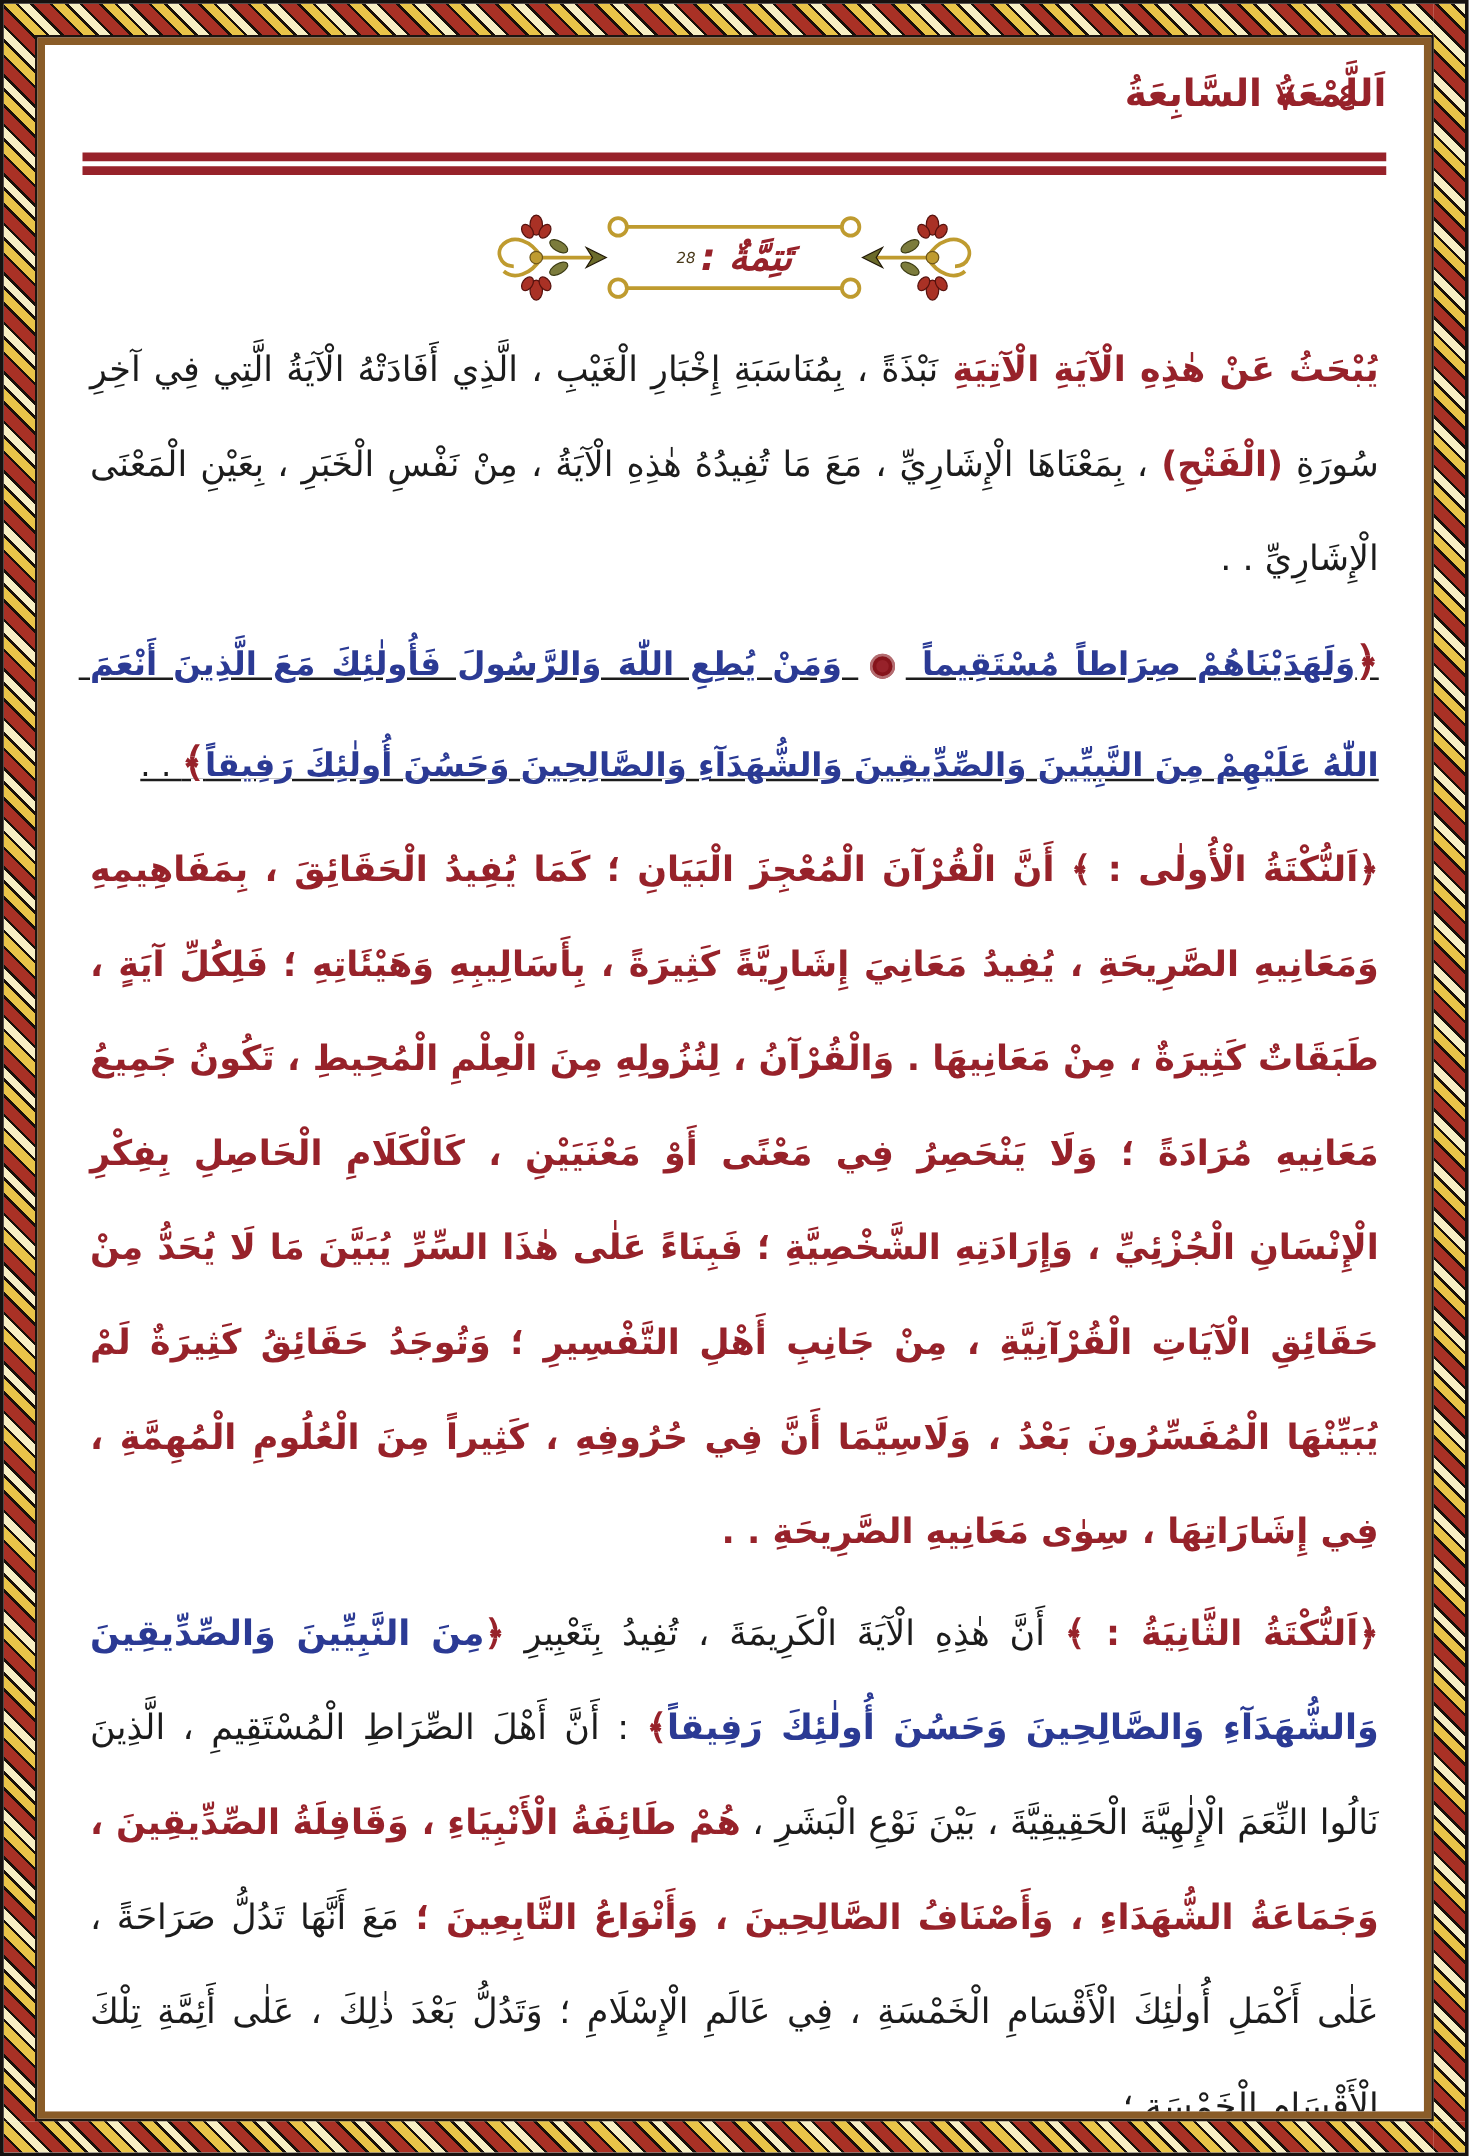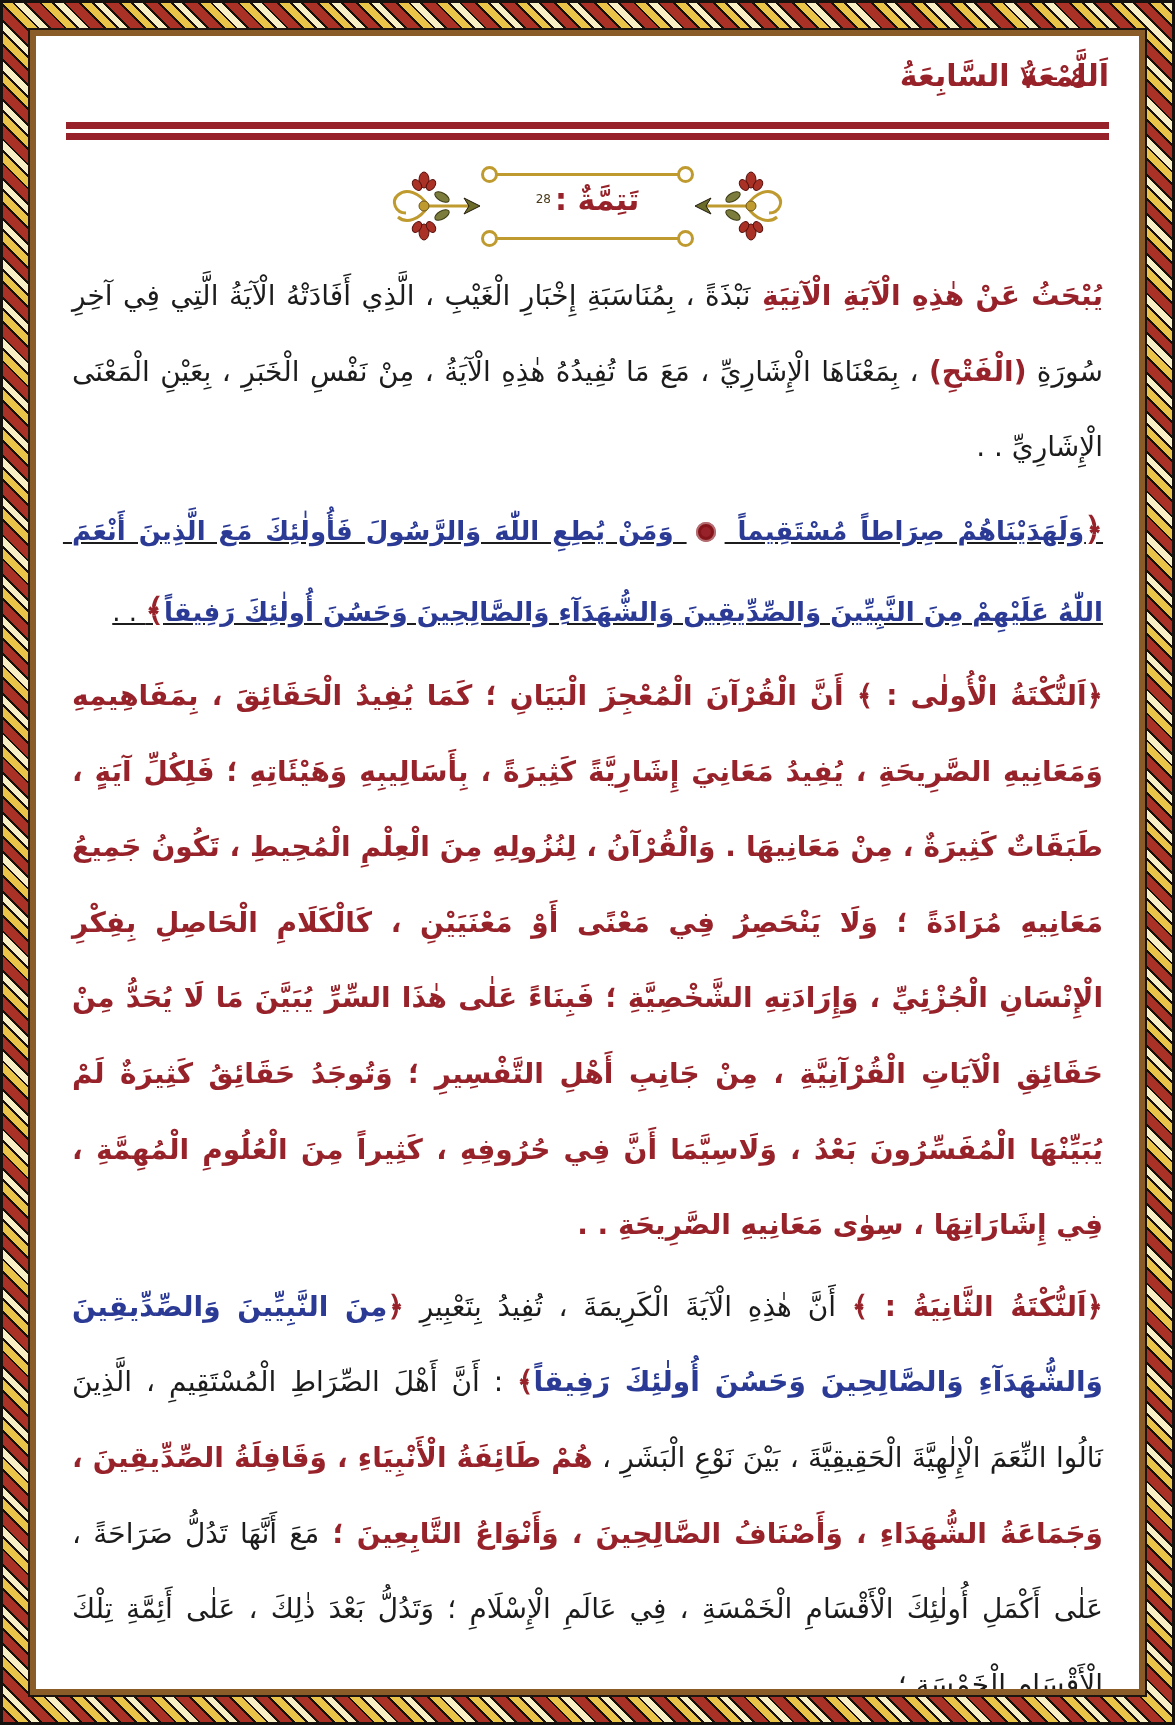--- a/index.html
+++ b/index.html
@@ -23,21 +23,21 @@
     padding:16px 30px 10px;overflow:hidden;background:#fff;
   }
   
   .header{position:relative;text-align:right;margin-top:6px;height:52px;}
   .title{display:inline-block;font-size:30px;font-weight:bold;color:var(--maroon);}
   .page-num{position:absolute;right:6px;top:0;font-size:32px;font-weight:normal;color:var(--maroon);letter-spacing:2px;}
   
   .rules{margin-top:12px;height:4px;border-top:7px solid var(--maroon);border-bottom:7px solid var(--maroon);}
   
   .cartouche-row{display:flex;align-items:center;justify-content:center;margin:24px 0 10px;}
-  .cart-box{position:relative;padding:6px 48px 20px;border-top:3px solid var(--gold);border-bottom:3px solid var(--gold);}
+  .cart-box{position:relative;padding:6px 48px 5px;border-top:3px solid var(--gold);border-bottom:3px solid var(--gold);font-style:italic;}
   .cart-label{font-size:30px;font-weight:bold;color:var(--maroon);}
   .cart-note{font-size:12px;color:#4a3a1a;vertical-align:super;margin-right:4px;font-weight:normal;}
   .loop{position:absolute;width:11px;height:11px;border:3px solid var(--gold);border-radius:50%;background:#fff;}
   .tl{top:-10px;right:-7px}.tr{top:-10px;left:-7px}.bl{bottom:-10px;right:-7px}.br{bottom:-10px;left:-7px}
   .orn{flex:0 0 auto;margin:0 6px;}
   .orn.mirror{transform:scaleX(-1);}
   
   .para{font-size:28px;line-height:2.7;text-align:justify;color:var(--ink);margin:6px 6px 0;}
   .pointer{text-align:center;}
   .seg{white-space:pre-wrap;}

